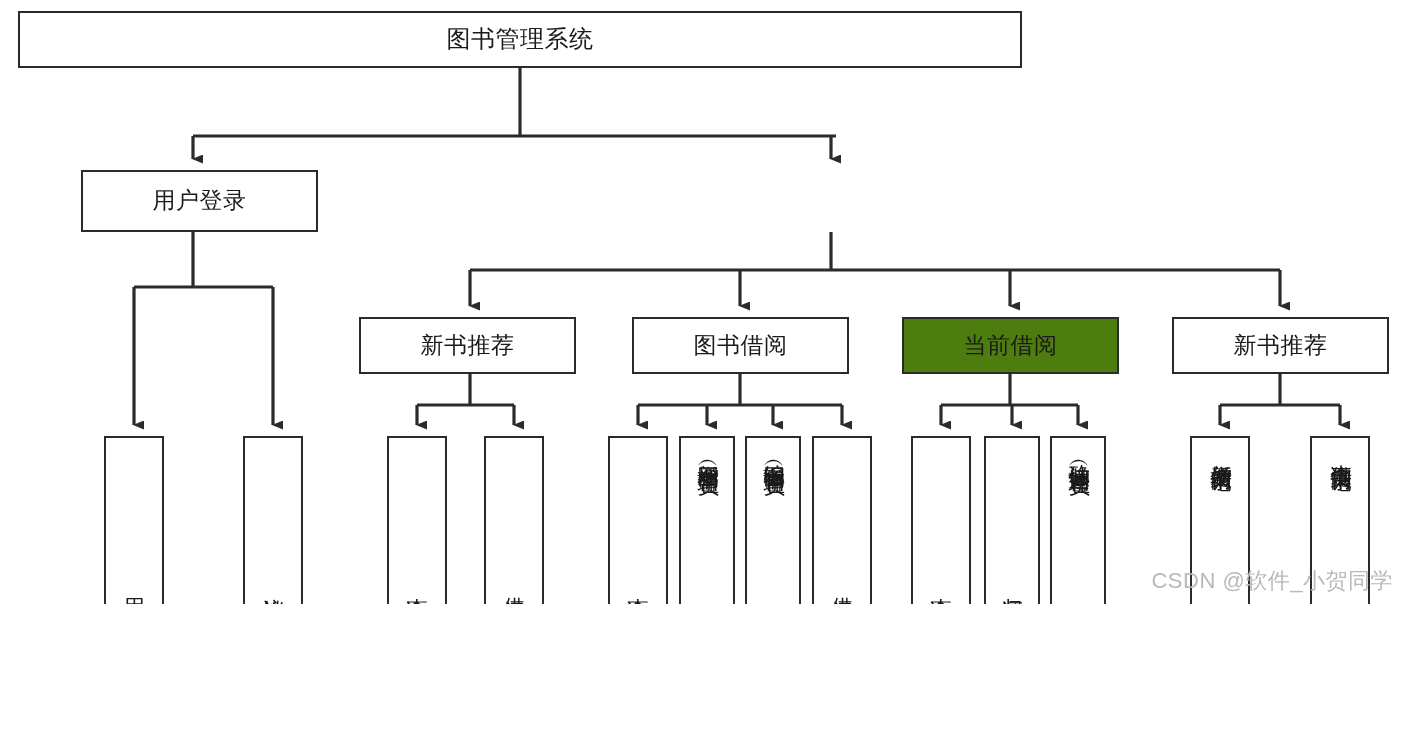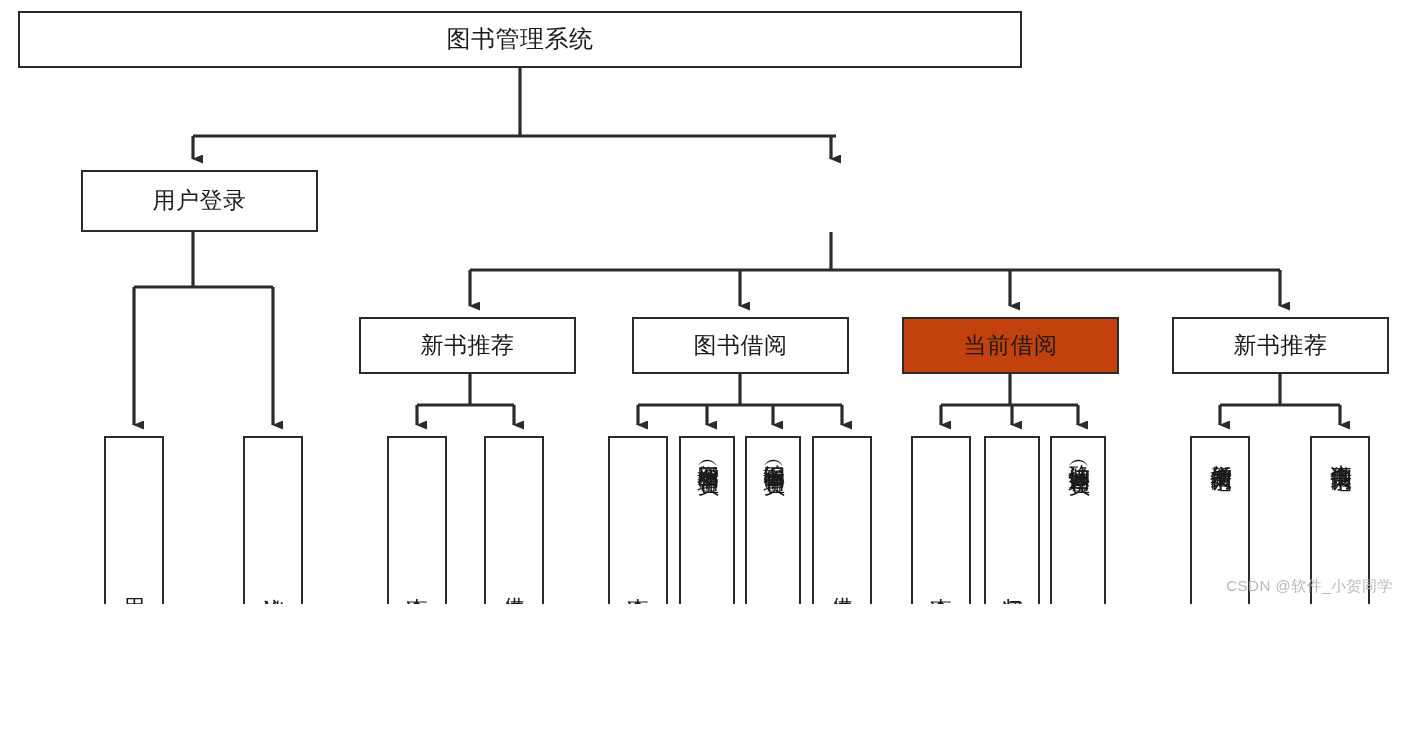--- a/index.html
+++ b/index.html
@@ -67,21 +67,21 @@
     letter-spacing: 1.5px;
   }
   .node.vert.centered {
     align-items: center;
     padding-top: 0;
   }
   #watermark {
     position: absolute;
     right: 12px;
     bottom: 8px;
-    font-size: 15px;
+    font-size: 22px;
     color: #b9b9b9;
     letter-spacing: 0.5px;
     white-space: nowrap;
     user-select: none;
   }
 </style>
 </head>
 <body>
 
 <div id="diagram-root" style="background: rgb(255, 255, 255);">
@@ -145,21 +145,21 @@
   <div class="node horiz" style="left: 81px; top: 170px; width: 237px; height: 62px; border-color: rgb(43, 43, 43); background: rgb(255, 255, 255); color: rgb(26, 26, 26);">
     <span class="node-label">用户登录</span>
   </div>
 
   <div class="node horiz" style="left: 359px; top: 317px; width: 217px; height: 57px; border-color: rgb(43, 43, 43); background: rgb(255, 255, 255); color: rgb(26, 26, 26);">
     <span class="node-label">新书推荐</span>
   </div>
   <div class="node horiz" style="left: 632px; top: 317px; width: 217px; height: 57px; border-color: rgb(43, 43, 43); background: rgb(255, 255, 255); color: rgb(26, 26, 26);">
     <span class="node-label">图书借阅</span>
   </div>
-  <div class="node horiz" style="left: 902px; top: 317px; width: 217px; height: 57px; border-color: rgb(43, 43, 43); background: #c2410c; color: rgb(26, 26, 26); align-items: center;">
+  <div class="node horiz" style="left: 902px; top: 317px; width: 217px; height: 57px; border-color: rgb(43, 43, 43); background: #4d7c0f; color: rgb(26, 26, 26); align-items: center;">
     <span class="node-label">当前借阅</span>
   </div>
   <div class="node horiz" style="left: 1172px; top: 317px; width: 217px; height: 57px; border-color: rgb(43, 43, 43); background: rgb(255, 255, 255); color: rgb(26, 26, 26);">
     <span class="node-label">新书推荐</span>
   </div>
 
   <div class="node vert centered" style="left: 104px; top: 436px; width: 60px; height: 299px; border-color: rgb(43, 43, 43); background: rgb(255, 255, 255); color: rgb(26, 26, 26);">
     <span class="node-label">用户登录</span>
   </div>
   <div class="node vert centered" style="left: 243px; top: 436px; width: 60px; height: 299px; border-color: rgb(43, 43, 43); background: rgb(255, 255, 255); color: rgb(26, 26, 26);">

